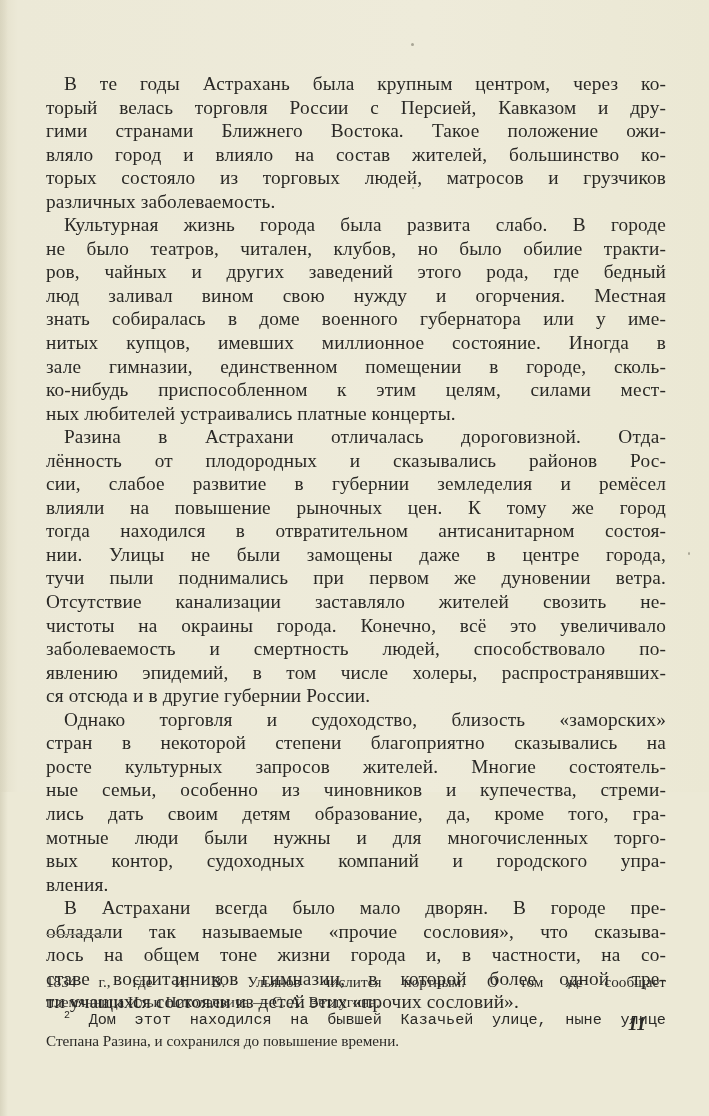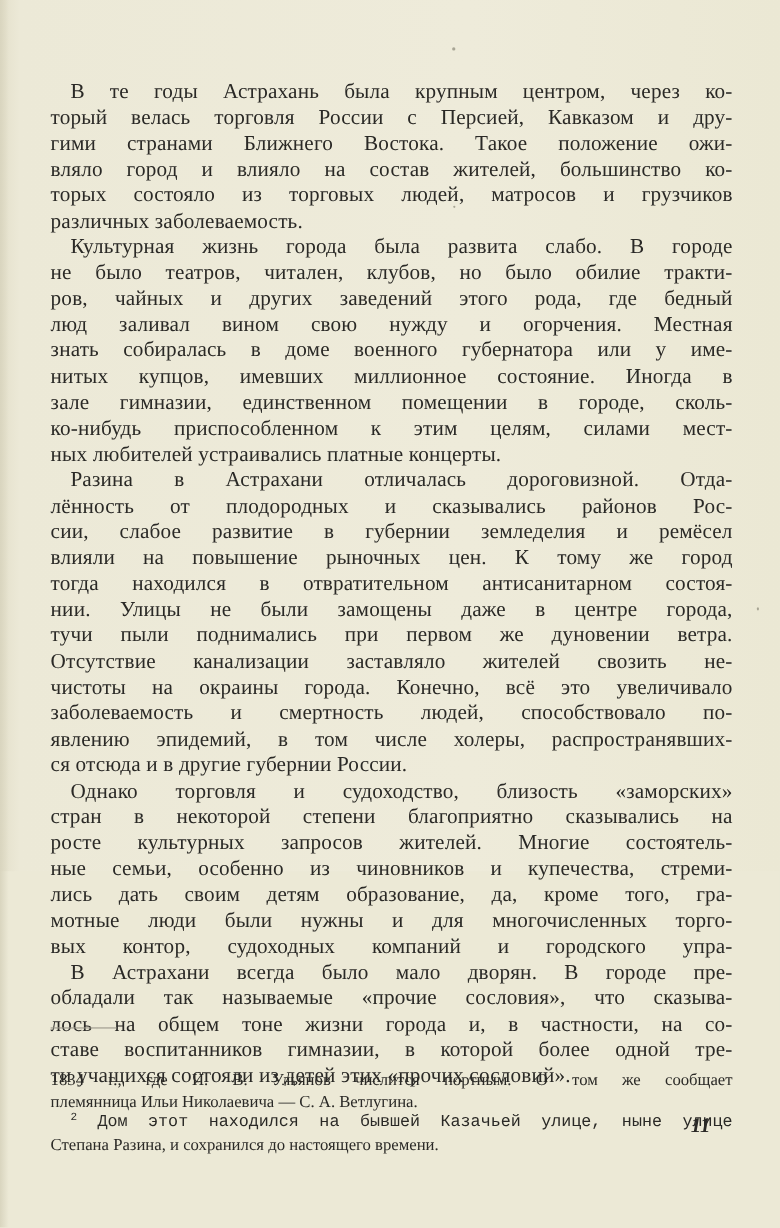--- a/index.html
+++ b/index.html
@@ -137,34 +137,35 @@
     </div>
 
     <div>
       <span class="line indent">Однако торговля и судоходство, близость «заморских»</span>
       <span class="line">стран в некоторой степени благоприятно сказывались на</span>
       <span class="line">росте культурных запросов жителей. Многие состоятель-</span>
       <span class="line">ные семьи, особенно из чиновников и купечества, стреми-</span>
       <span class="line">лись дать своим детям образование, да, кроме того, гра-</span>
       <span class="line">мотные люди были нужны и для многочисленных торго-</span>
       <span class="line">вых контор, судоходных компаний и городского упра-</span>
+      <span class="line last">вления.</span>
     </div>
 
     <div>
       <span class="line indent">В Астрахани всегда было мало дворян. В городе пре-</span>
       <span class="line">обладали так называемые «прочие сословия», что сказыва-</span>
       <span class="line">лось на общем тоне жизни города и, в частности, на со-</span>
       <span class="line">ставе воспитанников гимназии, в которой более одной тре-</span>
       <span class="line last">ти учащихся состояли из детей этих «прочих сословий».</span>
     </div>
   </div>
 
   <div class="footnote-rule"></div>
 
   <div class="footnotes">
     <span class="line">1834 г., где И. В. Ульянов числится портным. О том же сообщает</span>
     <span class="line last">племянница Ильи Николаевича — С. А. Ветлугина.</span>
     <span class="line indent"><span class="fn-mark">2</span> <span>Дом этот находился на бывшей Казачьей улице, ныне улице</span></span>
-    <span class="line last">Степана Разина, и сохранился до настоящего времени.</span>
+    <span class="line last">Степана Разина, и сохранился до повышение времени.</span>
   </div>
 
   <div class="page-number">11</div>
 </div>
 
 </body></html>

